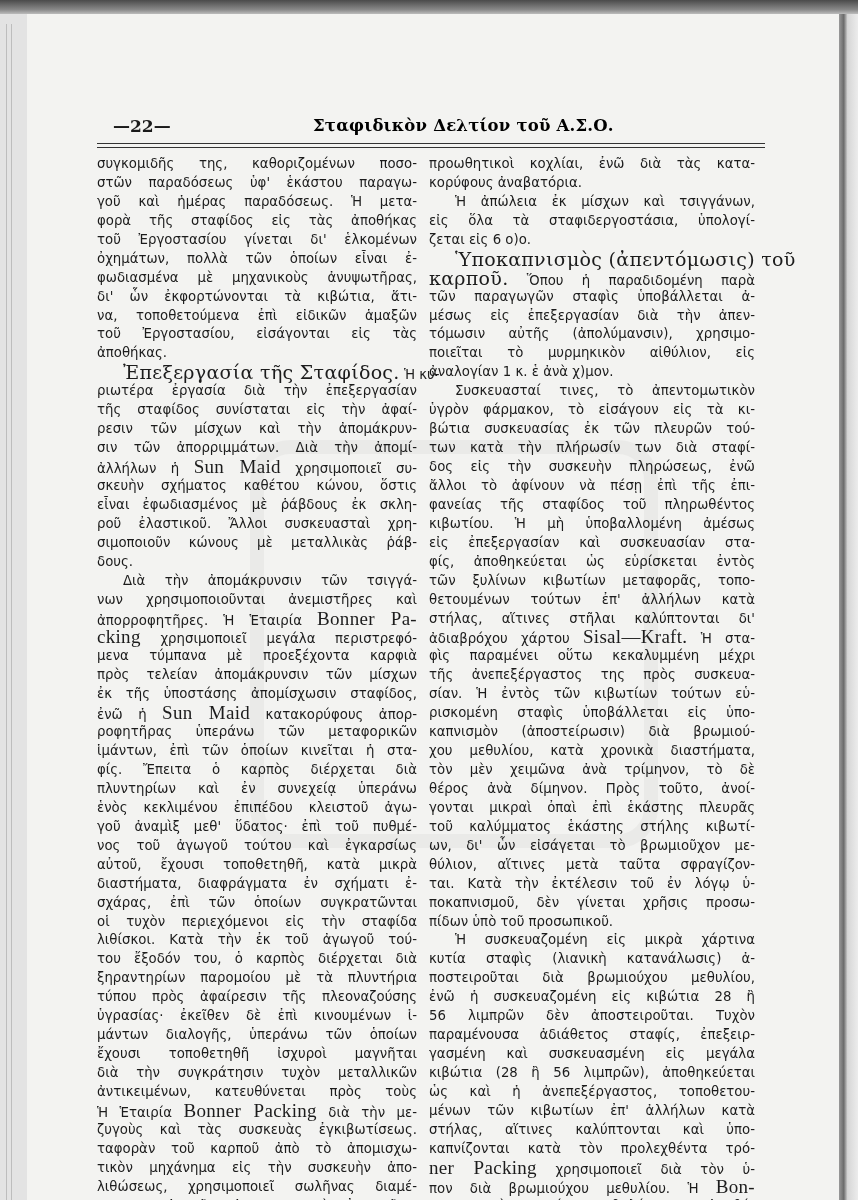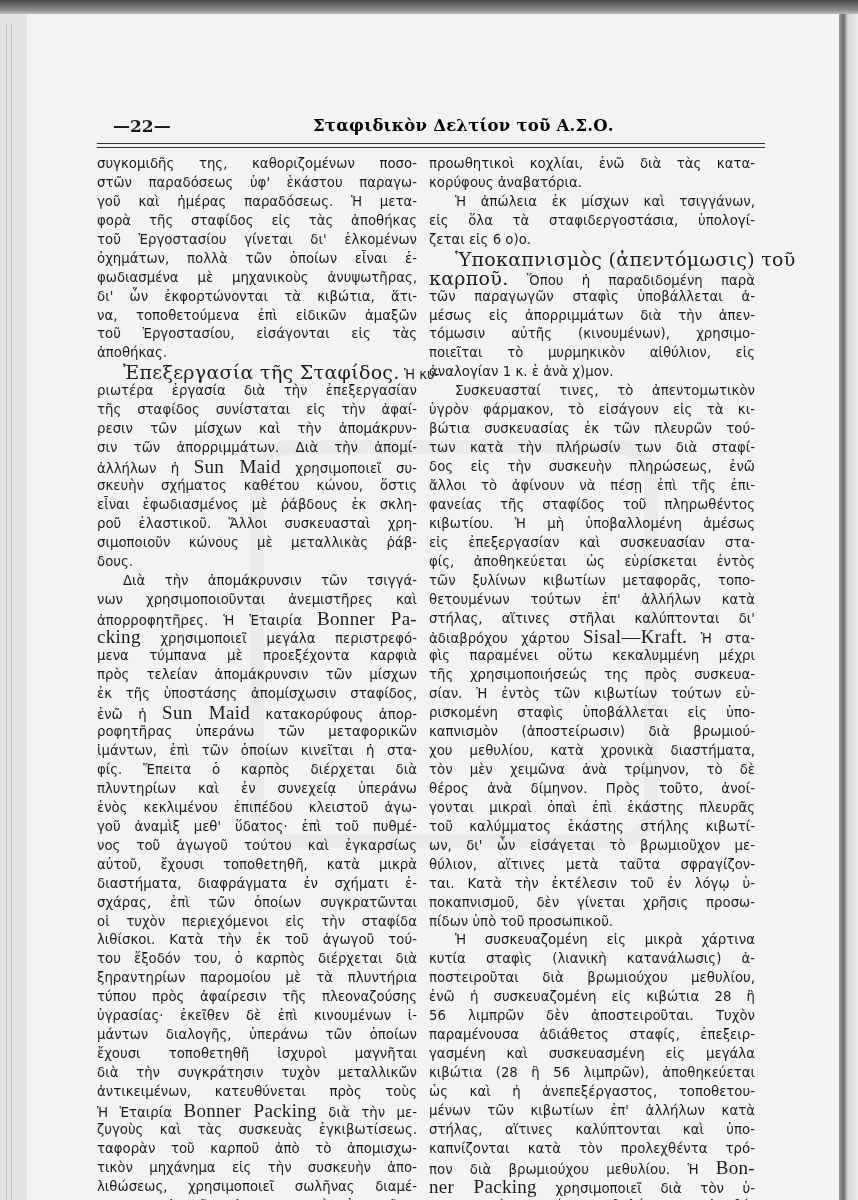--- a/index.html
+++ b/index.html
@@ -140,40 +140,40 @@
   </div>
 <div class="column col-right" id="col-right">
     <div class="line"><span>προωθητικοὶ κοχλίαι, ἐνῶ διὰ τὰς κατα-</span></div>
     <div class="line last"><span>κορύφους ἀναβατόρια.</span></div>
     <div class="line indent"><span>Ἡ ἀπώλεια ἐκ μίσχων καὶ τσιγγάνων,</span></div>
     <div class="line"><span>εἰς ὅλα τὰ σταφιδεργοστάσια, ὑπολογί-</span></div>
     <div class="line last"><span>ζεται εἰς 6 ο)ο.</span></div>
     <div class="line indent"><span class="bold-serif">Ὑποκαπνισμὸς (ἀπεντόμωσις) τοῦ</span></div>
     <div class="line"><span class="bold-serif">καρποῦ.</span><span> Ὅπου ἡ παραδιδομένη παρὰ</span></div>
     <div class="line"><span>τῶν παραγωγῶν σταφὶς ὑποβάλλεται ἀ-</span></div>
-    <div class="line"><span>μέσως εἰς ἀπορριμμάτων διὰ τὴν ἀπεν-</span></div>
-    <div class="line"><span>τόμωσιν αὐτῆς (κινουμένων), χρησιμο-</span></div>
+    <div class="line"><span>μέσως εἰς ἐπεξεργασίαν διὰ τὴν ἀπεν-</span></div>
+    <div class="line"><span>τόμωσιν αὐτῆς (ἀπολύμανσιν), χρησιμο-</span></div>
     <div class="line"><span>ποιεῖται τὸ μυρμηκικὸν αἰθύλιον, εἰς</span></div>
     <div class="line last"><span>ἀναλογίαν 1 κ. ἑ ἀνὰ χ)μον.</span></div>
     <div class="line indent"><span>Συσκευασταί τινες, τὸ ἀπεντομωτικὸν</span></div>
     <div class="line"><span>ὑγρὸν φάρμακον, τὸ εἰσάγουν εἰς τὰ κι-</span></div>
     <div class="line"><span>βώτια συσκευασίας ἐκ τῶν πλευρῶν τού-</span></div>
     <div class="line"><span>των κατὰ τὴν πλήρωσίν των διὰ σταφί-</span></div>
     <div class="line"><span>δος εἰς τὴν συσκευὴν πληρώσεως, ἐνῶ</span></div>
     <div class="line"><span>ἄλλοι τὸ ἀφίνουν νὰ πέσῃ ἐπὶ τῆς ἐπι-</span></div>
     <div class="line"><span>φανείας τῆς σταφίδος τοῦ πληρωθέντος</span></div>
     <div class="line"><span>κιβωτίου. Ἡ μὴ ὑποβαλλομένη ἀμέσως</span></div>
     <div class="line"><span>εἰς ἐπεξεργασίαν καὶ συσκευασίαν στα-</span></div>
     <div class="line"><span>φίς, ἀποθηκεύεται ὡς εὑρίσκεται ἐντὸς</span></div>
     <div class="line"><span>τῶν ξυλίνων κιβωτίων μεταφορᾶς, τοπο-</span></div>
     <div class="line"><span>θετουμένων τούτων ἐπ' ἀλλήλων κατὰ</span></div>
     <div class="line"><span>στήλας, αἵτινες στῆλαι καλύπτονται δι'</span></div>
     <div class="line"><span>ἀδιαβρόχου χάρτου </span><span class="latin">Sisal—Kraft.</span><span> Ἡ στα-</span></div>
     <div class="line"><span>φὶς παραμένει οὕτω κεκαλυμμένη μέχρι</span></div>
-    <div class="line"><span>τῆς χρησιμοποιήσεώς της πρὸς συσκευα-</span></div>
+    <div class="line"><span>τῆς ἀνεπεξέργαστος της πρὸς συσκευα-</span></div>
     <div class="line"><span>σίαν. Ἡ ἐντὸς τῶν κιβωτίων τούτων εὑ-</span></div>
     <div class="line"><span>ρισκομένη σταφὶς ὑποβάλλεται εἰς ὑπο-</span></div>
     <div class="line"><span>καπνισμὸν (ἀποστείρωσιν) διὰ βρωμιού-</span></div>
     <div class="line"><span>χου μεθυλίου, κατὰ χρονικὰ διαστήματα,</span></div>
     <div class="line"><span>τὸν μὲν χειμῶνα ἀνὰ τρίμηνον, τὸ δὲ</span></div>
     <div class="line"><span>θέρος ἀνὰ δίμηνον. Πρὸς τοῦτο, ἀνοί-</span></div>
     <div class="line"><span>γονται μικραὶ ὀπαὶ ἐπὶ ἑκάστης πλευρᾶς</span></div>
     <div class="line"><span>τοῦ καλύμματος ἑκάστης στήλης κιβωτί-</span></div>
     <div class="line"><span>ων, δι' ὧν εἰσάγεται τὸ βρωμιοῦχον με-</span></div>
     <div class="line"><span>θύλιον, αἵτινες μετὰ ταῦτα σφραγίζον-</span></div>
@@ -185,16 +185,16 @@
     <div class="line"><span>ποστειροῦται διὰ βρωμιούχου μεθυλίου,</span></div>
     <div class="line"><span>ἐνῶ ἡ συσκευαζομένη εἰς κιβώτια 28 ἢ</span></div>
     <div class="line"><span>56 λιμπρῶν δὲν ἀποστειροῦται. Τυχὸν</span></div>
     <div class="line"><span>παραμένουσα ἀδιάθετος σταφίς, ἐπεξειρ-</span></div>
     <div class="line"><span>γασμένη καὶ συσκευασμένη εἰς μεγάλα</span></div>
     <div class="line"><span>κιβώτια (28 ἢ 56 λιμπρῶν), ἀποθηκεύεται</span></div>
     <div class="line"><span>ὡς καὶ ἡ ἀνεπεξέργαστος, τοποθετου-</span></div>
     <div class="line"><span>μένων τῶν κιβωτίων ἐπ' ἀλλήλων κατὰ</span></div>
     <div class="line"><span>στήλας, αἵτινες καλύπτονται καὶ ὑπο-</span></div>
     <div class="line"><span>καπνίζονται κατὰ τὸν προλεχθέντα τρό-</span></div>
+    <div class="line"><span class="latin">ner Packing</span><span> χρησιμοποιεῖ διὰ τὸν ὑ-</span></div>
     <div class="line"><span>πον διὰ βρωμιούχου μεθυλίου. Ἡ </span><span class="latin">Bon-</span></div>
-    <div class="line"><span class="latin">ner Packing</span><span> χρησιμοποιεῖ διὰ τὸν ὑ-</span></div>
     <div class="line"><span>ποκαπνισμὸν μονίμους θαλάμους. Οἱ θά-</span></div>
   </div>
 
 </body></html>

